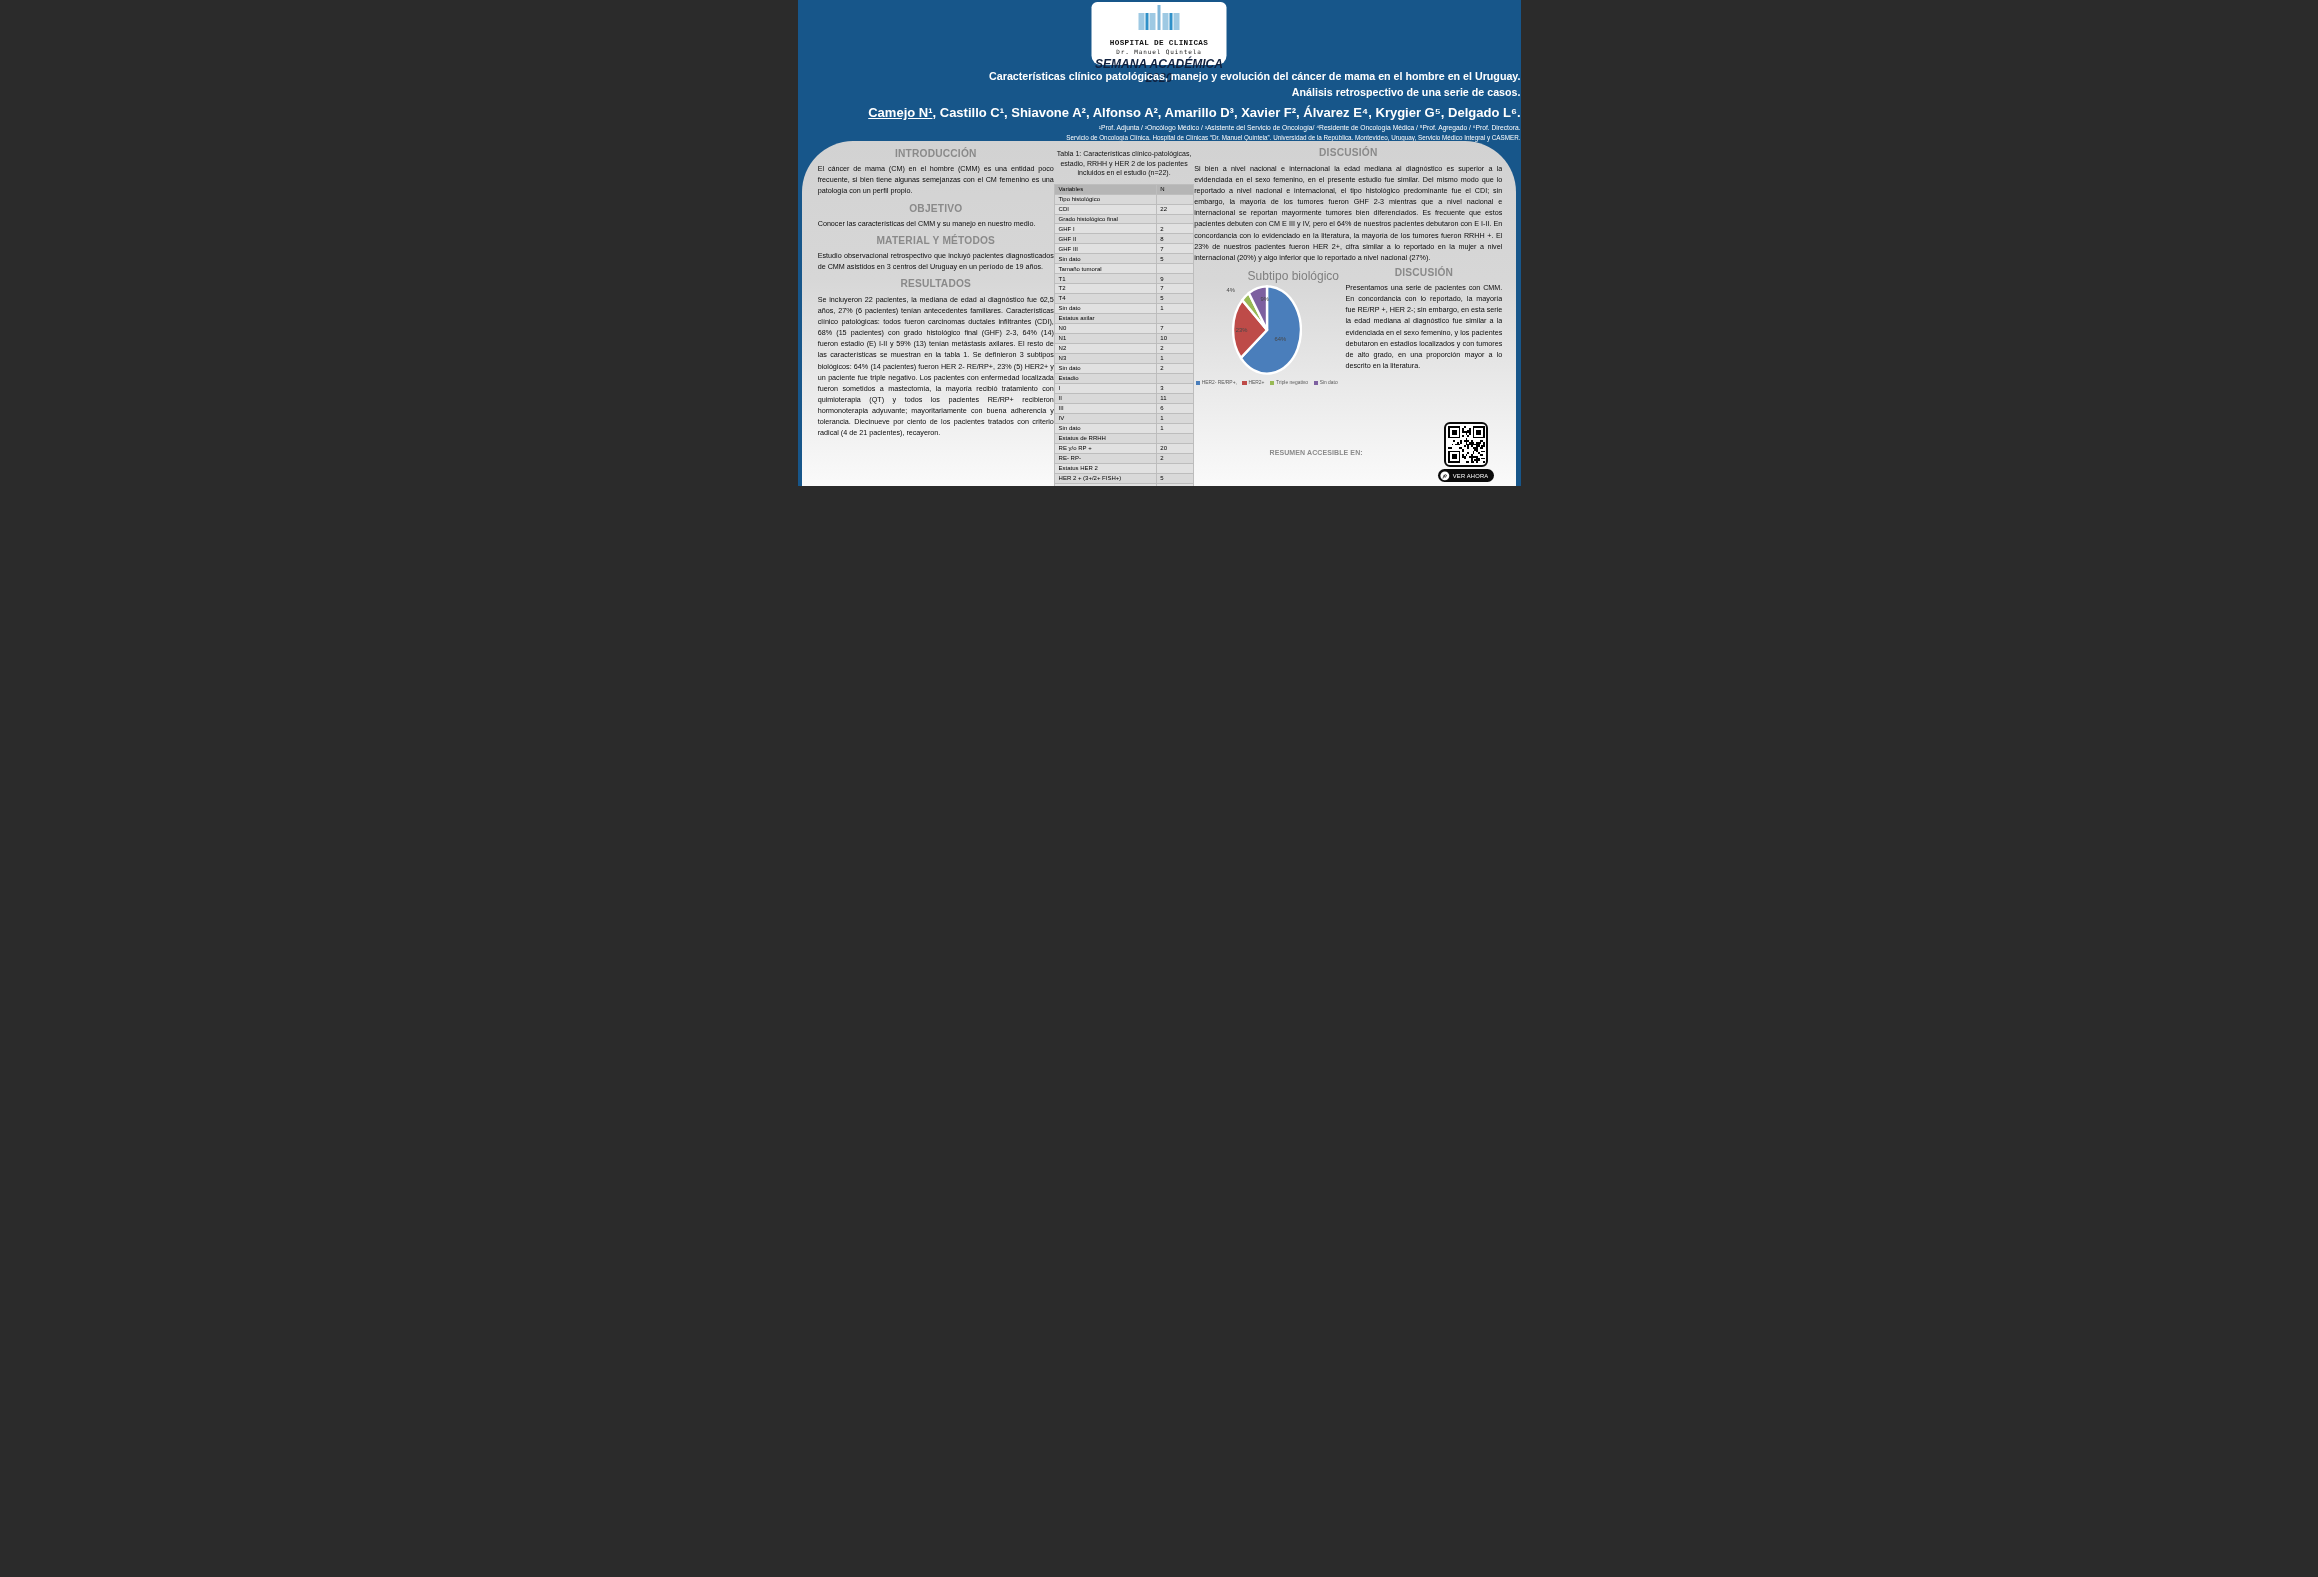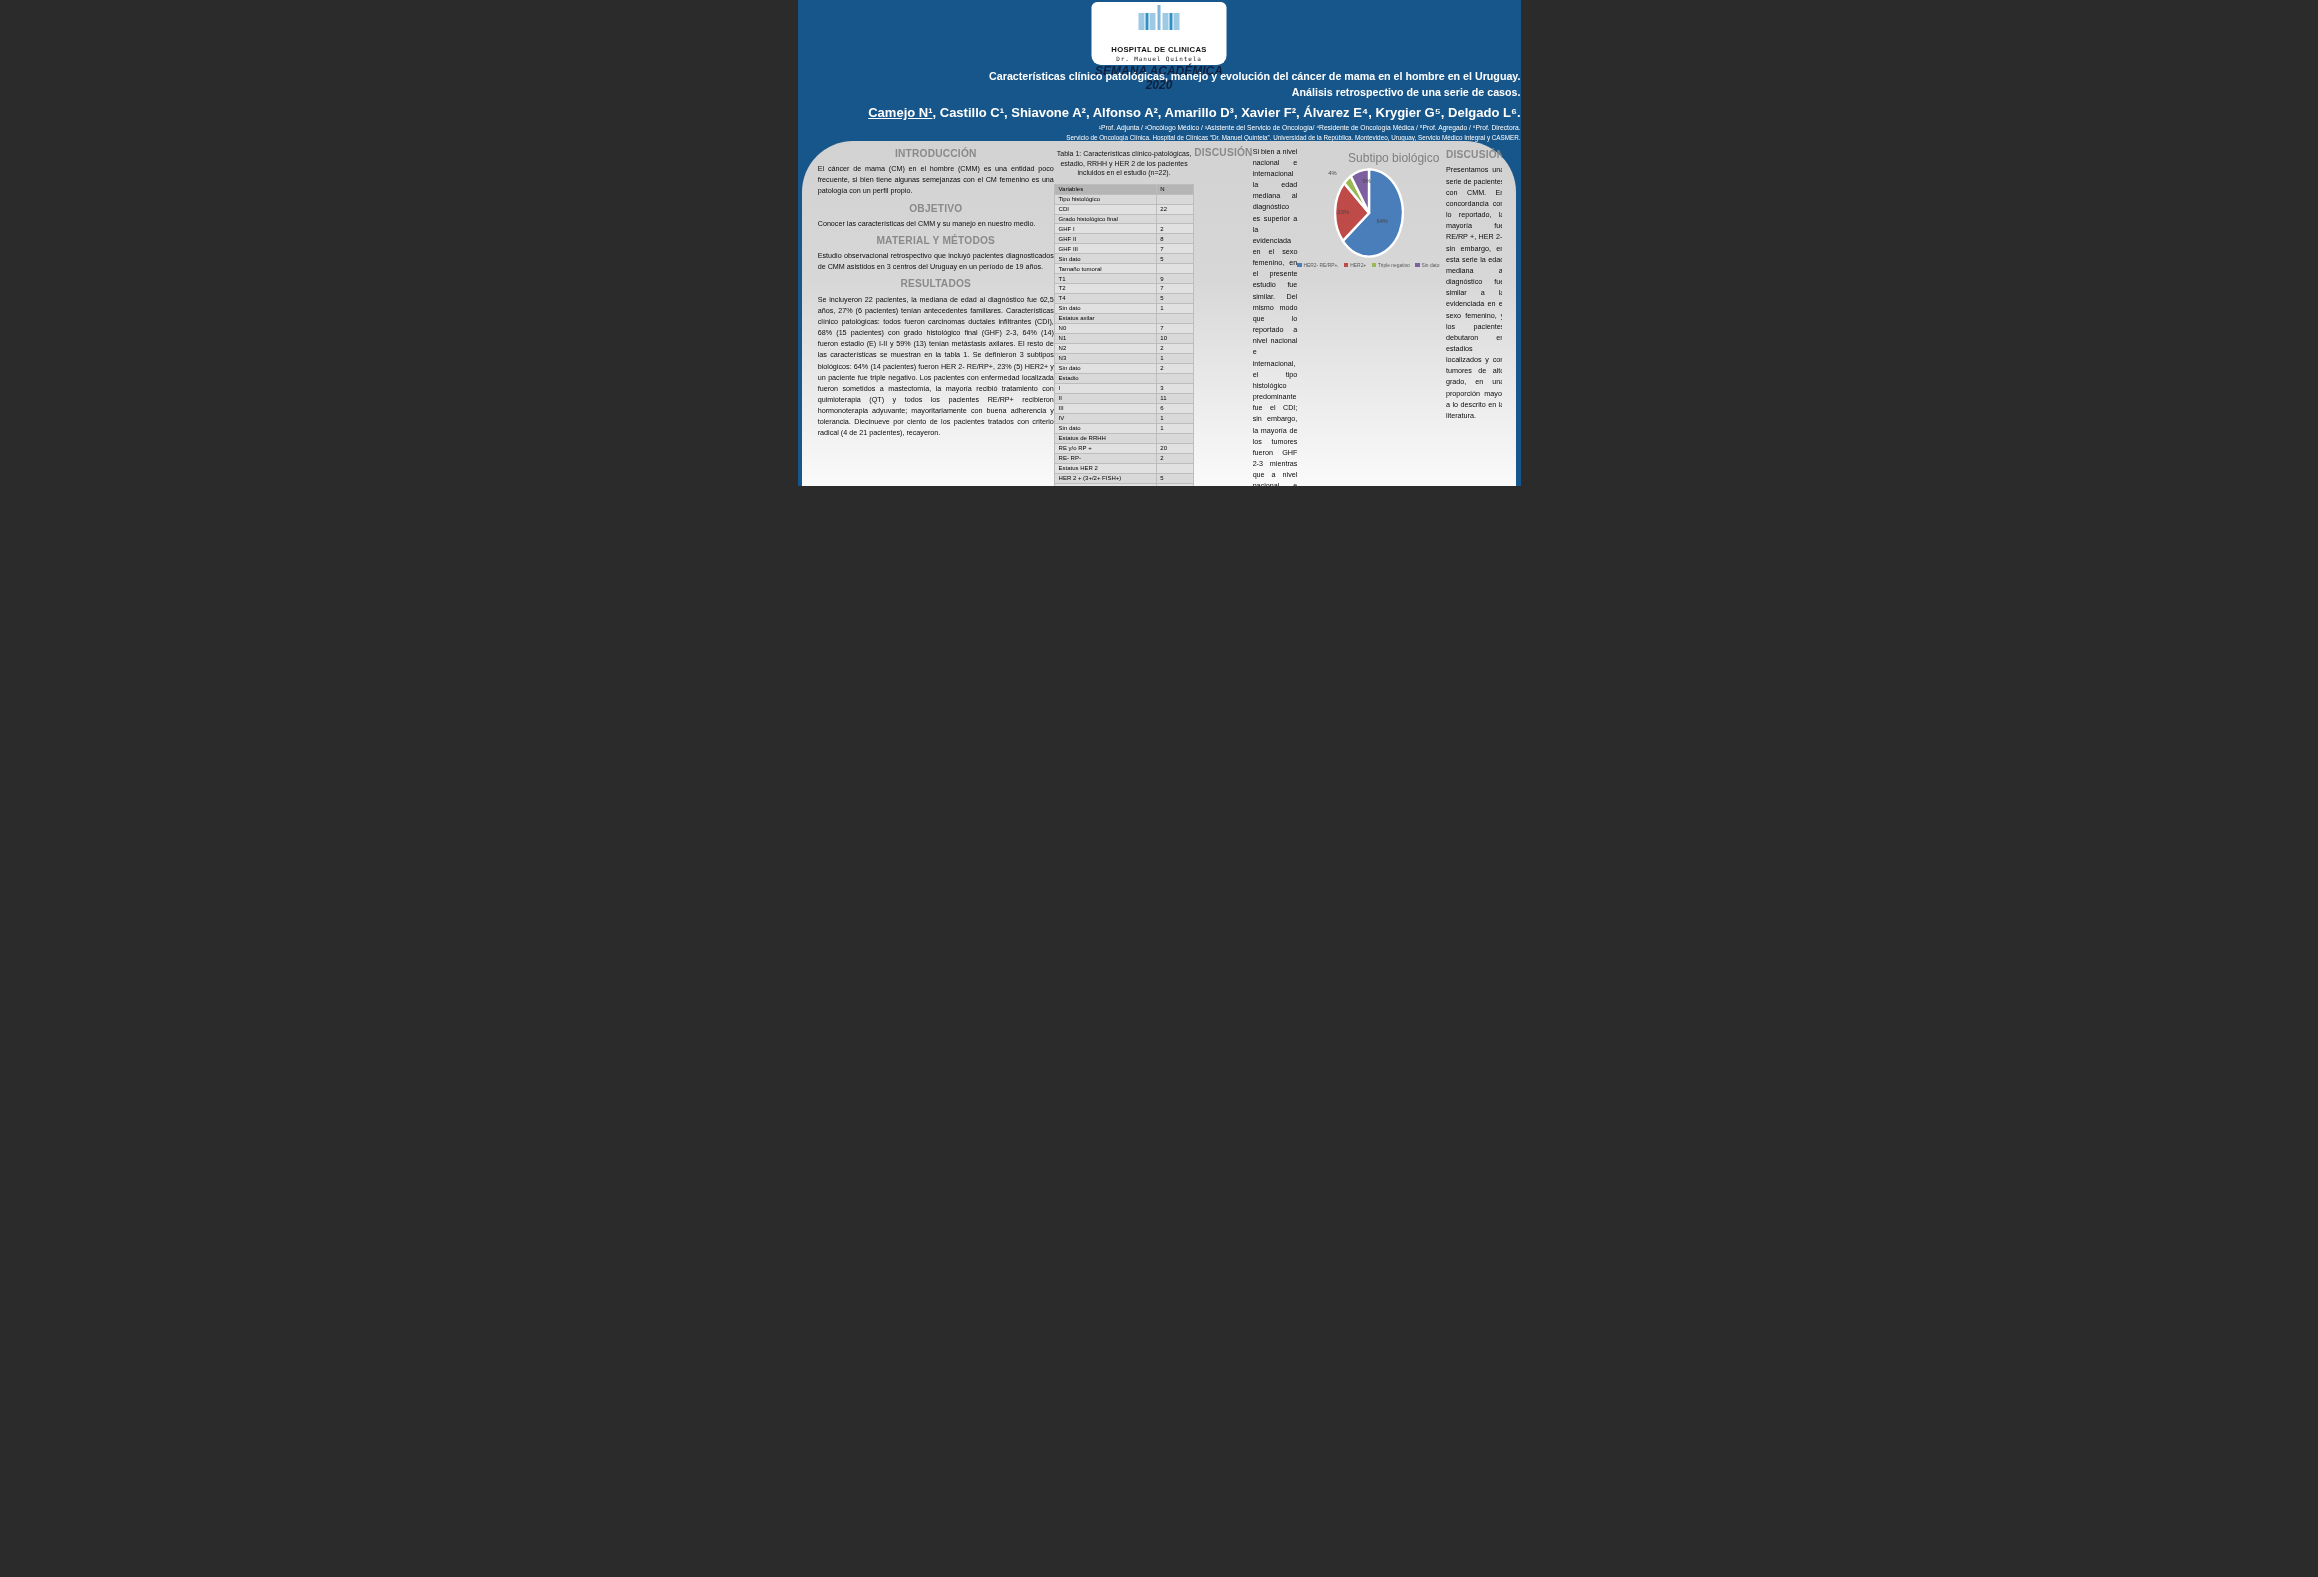--- a/index.html
+++ b/index.html
@@ -8,42 +8,42 @@
     font-family:"Liberation Sans","DejaVu Sans",sans-serif;overflow:hidden;margin:0 auto;}
 
   
   .logo-card{position:absolute;top:1.9px;left:50%;transform:translateX(-50%);
     width:135px;height:63px;background:#ffffff;border-radius:5.6px 5.6px 9.3px 9.3px;
     text-align:center;box-sizing:border-box;}
   .logo-bars{display:flex;justify-content:center;align-items:flex-end;gap:1.4px;height:24px;margin-top:4.6px;}
   .logo-bars .l{width:6px;height:17.6px;background:#9ec9e3;}
   .logo-bars .d{width:2.8px;height:17.6px;background:#2f90c8;}
   .logo-bars .t{width:3.7px;height:25px;background:#7fb6d9;}
-  .hospital-name{font-family:Liberation Sans, sans-serif;font-size:7.7px;
-    letter-spacing:0.3px;color:#121212;margin-top:15px;font-weight:600;}
+  .hospital-name{font-family:Liberation Mono, monospace;font-size:7.7px;
+    letter-spacing:0.3px;color:#121212;margin-top:9px;font-weight:600;}
   .doctor-name{font-family:"DejaVu Sans Mono","Liberation Mono",monospace;font-size:6px;
     letter-spacing:0.9px;color:#1a1a1a;margin-top:0.9px;}
   .event-name{font-style:italic;font-weight:700;font-size:12px;color:#10213f;margin-top:1.9px;}
 
   
   .title-block{position:absolute;top:68px;left:0;right:0;text-align:right;color:#fff;}
   .title-line{font-size:10.7px;font-weight:700;line-height:1.5;}
   .authors{font-size:13px;font-weight:700;margin-top:5px;}
   .authors .lead{text-decoration:underline;text-underline-offset:1.4px;}
   .affiliations{font-size:6.7px;margin-top:3.7px;}
   .institutions{font-size:6.3px;margin-top:3.2px;}
 
   
   .content-panel{position:absolute;top:141px;left:4.2px;right:4.2px;bottom:0;
     border-radius:51px 51px 0 0;
     background:linear-gradient(180deg,#d2d2d2 0%,#d7d7d7 40%,#ececec 75%,#fafafa 100%);
     display:flex;gap:0;padding:4.6px 14px 0 16px;box-sizing:border-box;}
   .col-left{flex:0 0 34.5%;}
   .col-mid{flex:0 0 20.5%;}
-  .col-right{flex:1;display:flex;flex-direction:row;overflow:hidden;}
+  .col-right{flex:1;display:flex;flex-direction:column;overflow:hidden;}
 
   h2.section{font-size:10.2px;font-weight:700;color:#8a8a8a;text-align:center;
     margin:6px 0 4.2px;letter-spacing:0.2px;}
   .col-left h2.section:first-child{margin-top:2.3px;}
   .col-right h2.section{margin-top:1.9px;}
   p.body{font-size:7.2px;line-height:1.55;text-align:justify;margin:0;color:#0a0a0a;}
 
   
   .caption{font-size:7px;text-align:center;margin:3.7px 0.9px 6px;line-height:1.35;color:#0f0f0f;}
   table.t1{width:100%;border-collapse:collapse;border:0.5px solid #aeaeae;}

